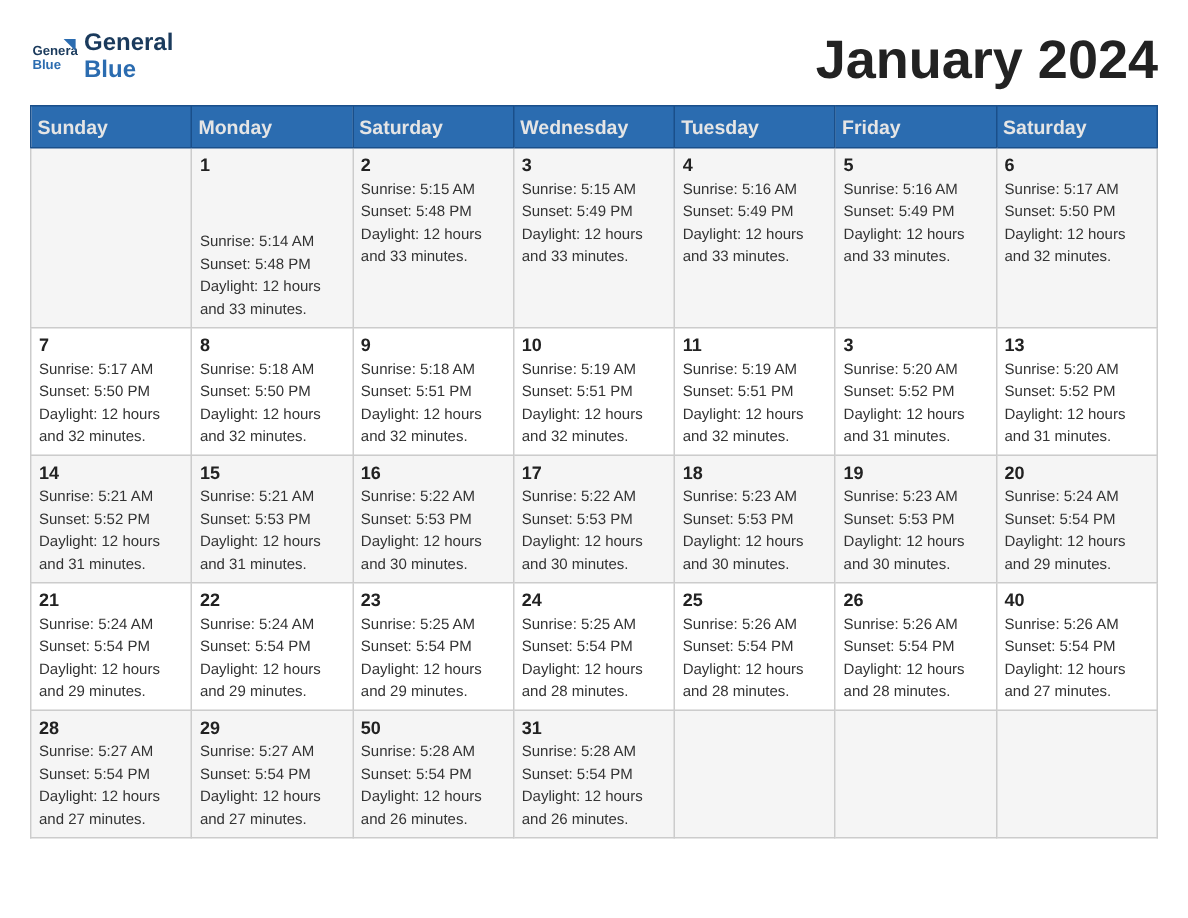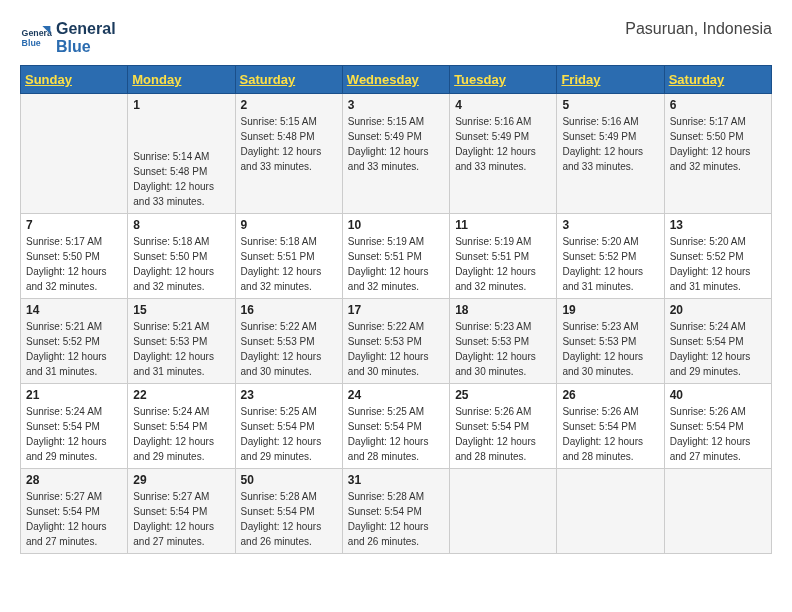--- a/index.html
+++ b/index.html
@@ -38,27 +38,26 @@
       font-size: 16px;
       color: #444;
     }
     table {
       width: 100%;
       border-collapse: collapse;
       table-layout: fixed;
     }
     thead tr th {
       background: #2b6cb0;
-      color: #fde047;
+      color: #e5e5e5;
       font-size: 13px;
       font-weight: bold;
       padding: 6px 4px;
       text-align: left;
       border: 1px solid #1a4f8a;
-      text-decoration: underline;
     }
     tbody tr td {
       border: 1px solid #ccc;
       vertical-align: top;
       padding: 4px 5px;
       font-size: 10.5px;
       color: #222;
       height: 85px;
     }
     tbody tr:nth-child(odd) td {
@@ -88,21 +87,21 @@
       <text x="2" y="18" font-size="11" font-weight="bold" fill="#1a3a5c" font-family="Arial">General</text>
       <text x="2" y="30" font-size="11" font-weight="bold" fill="#2b6cb0" font-family="Arial">Blue</text>
       <polygon points="28,5 38,5 38,15" fill="#2b6cb0"></polygon>
     </svg>
     <div style="display:flex;flex-direction:column;line-height:1.1">
       <span style="font-weight:bold;font-size:16px;color:#1a3a5c;">General</span>
       <span style="font-weight:bold;font-size:16px;color:#2b6cb0;">Blue</span>
     </div>
   </div>
   <div class="title-block">
-    <div class="subtitle">Pasuruan, Indonesia</div>
+    <div class="month-title">January 2024</div>
   </div>
 </div>
 
 <table>
   <thead>
     <tr>
     <th>Sunday</th>
         <th>Monday</th>
         <th>Saturday</th>
         <th>Wednesday</th>

